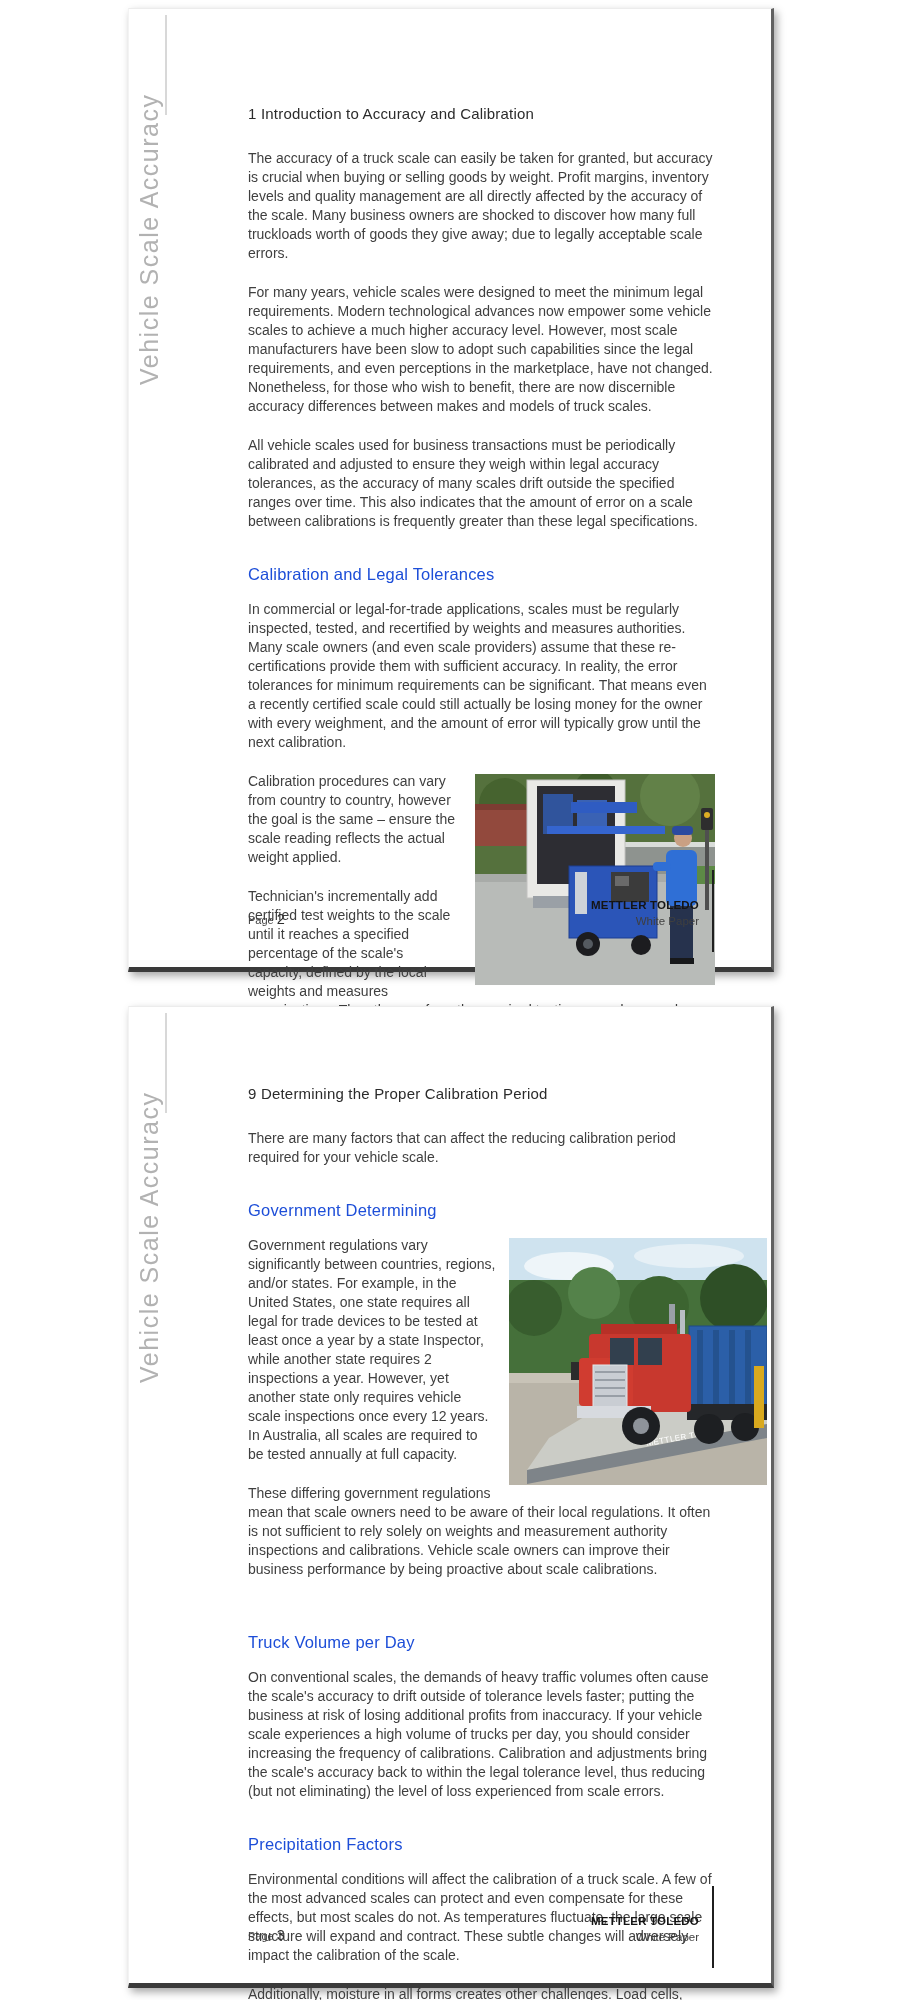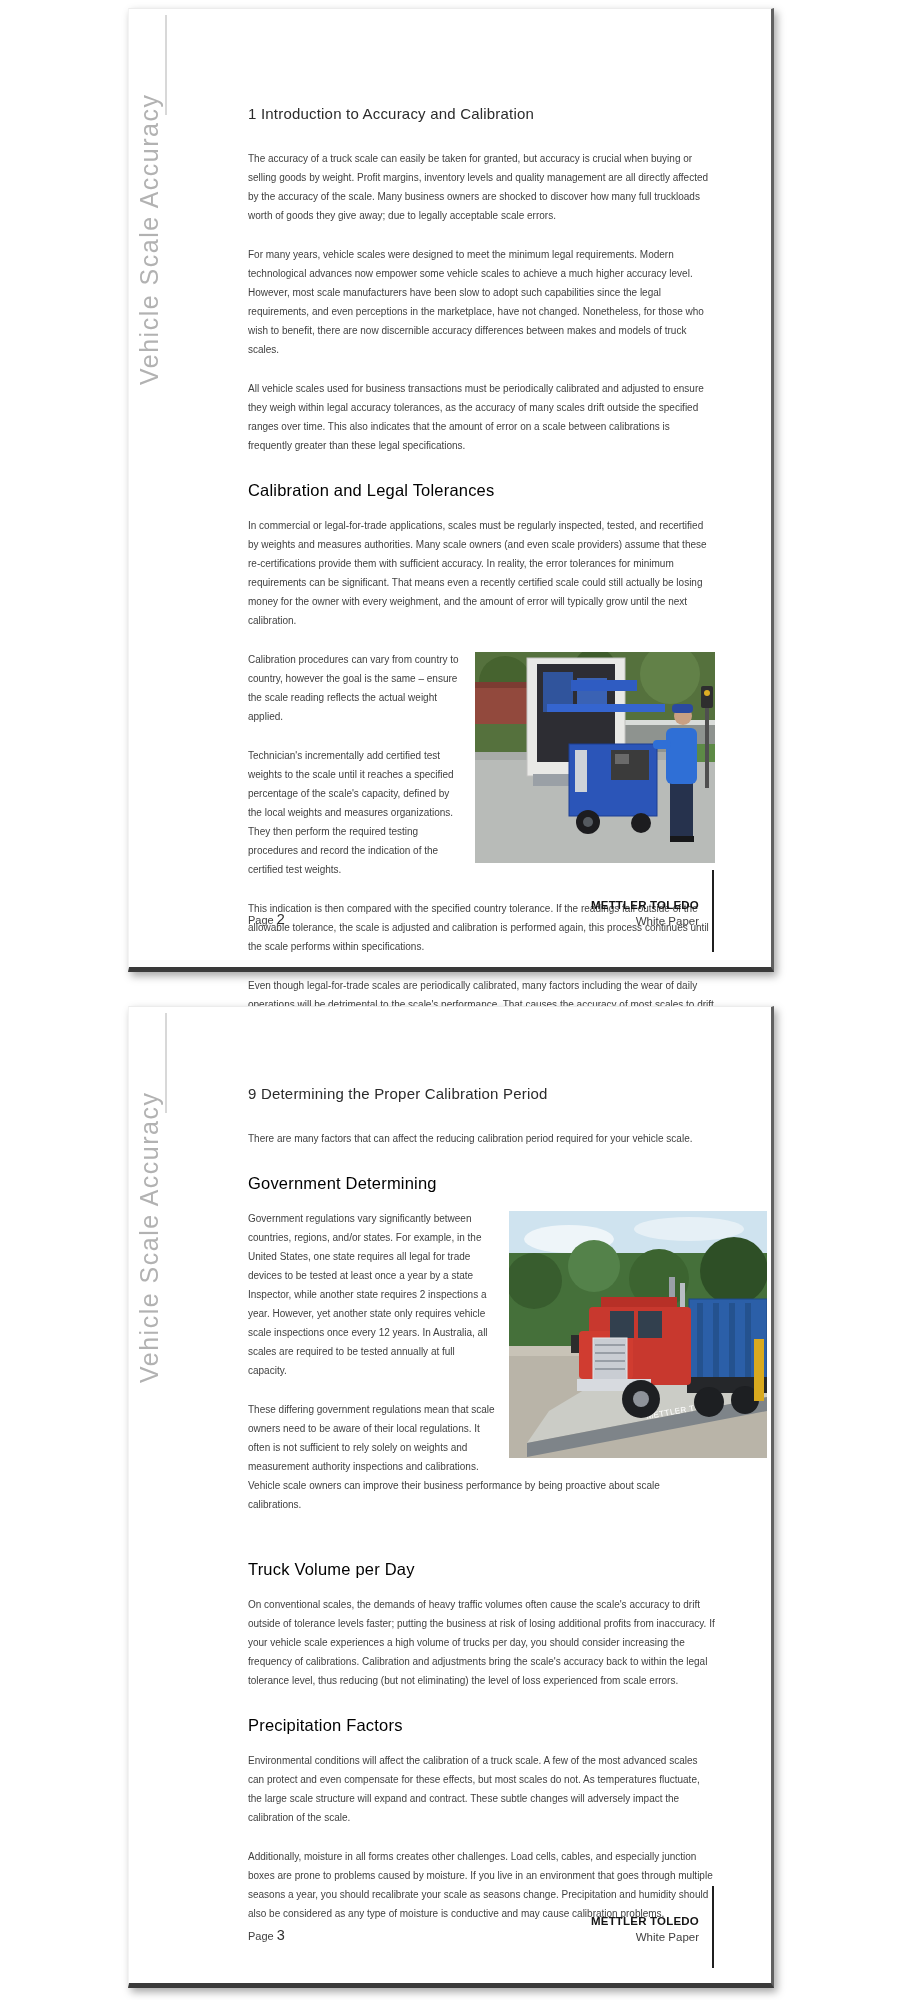--- a/index.html
+++ b/index.html
@@ -20,22 +20,22 @@
   .sidebar-label{
     position:absolute;left:6px;top:116px;height:260px;
     writing-mode:vertical-rl;transform:rotate(180deg);
     font-size:25px;color:#b2b2b2;letter-spacing:1.5px;white-space:nowrap;
   }
 
   .content{padding:96px 56px 0 119px;}
   .page-2 .content{padding-top:78px;}
 
   h1.doc-h1{font-size:15px;font-weight:400;color:#2b2b2b;margin:0 0 27px 0;letter-spacing:0.2px;}
-  h2.doc-h2{font-size:16.5px;font-weight:400;color:#000000;margin:26px 0 16px 0;letter-spacing:0.2px;}
-  p.doc-p{font-size:10px;line-height:19px;color:#3f3f3f;margin:0 0 20px 0;}
+  h2.doc-h2{font-size:16.5px;font-weight:400;color:#1d4ed8;margin:34px 0 16px 0;letter-spacing:0.2px;}
+  p.doc-p{font-size:14px;line-height:19px;color:#3f3f3f;margin:16px 0 20px 0;}
 
   .photo{float:right;background:#dcdcdc;}
   .photo-1{width:240px;height:211px;margin:2px 0 10px 14px;}
   .photo-2{width:258px;height:247px;margin:2px -52px 10px 13px;}
   .clear{clear:both;}
 
   .footer-divider{position:absolute;right:57px;bottom:15px;width:2px;height:82px;background:#1f1f1f;}
   .footer-brand{position:absolute;right:72px;bottom:40px;text-align:right;}
   .footer-brand .brand-name{font-size:11.5px;font-weight:bold;color:#141414;letter-spacing:0.2px;}
   .footer-brand .brand-sub{font-size:11.5px;color:#3f3f3f;margin-top:4px;}

